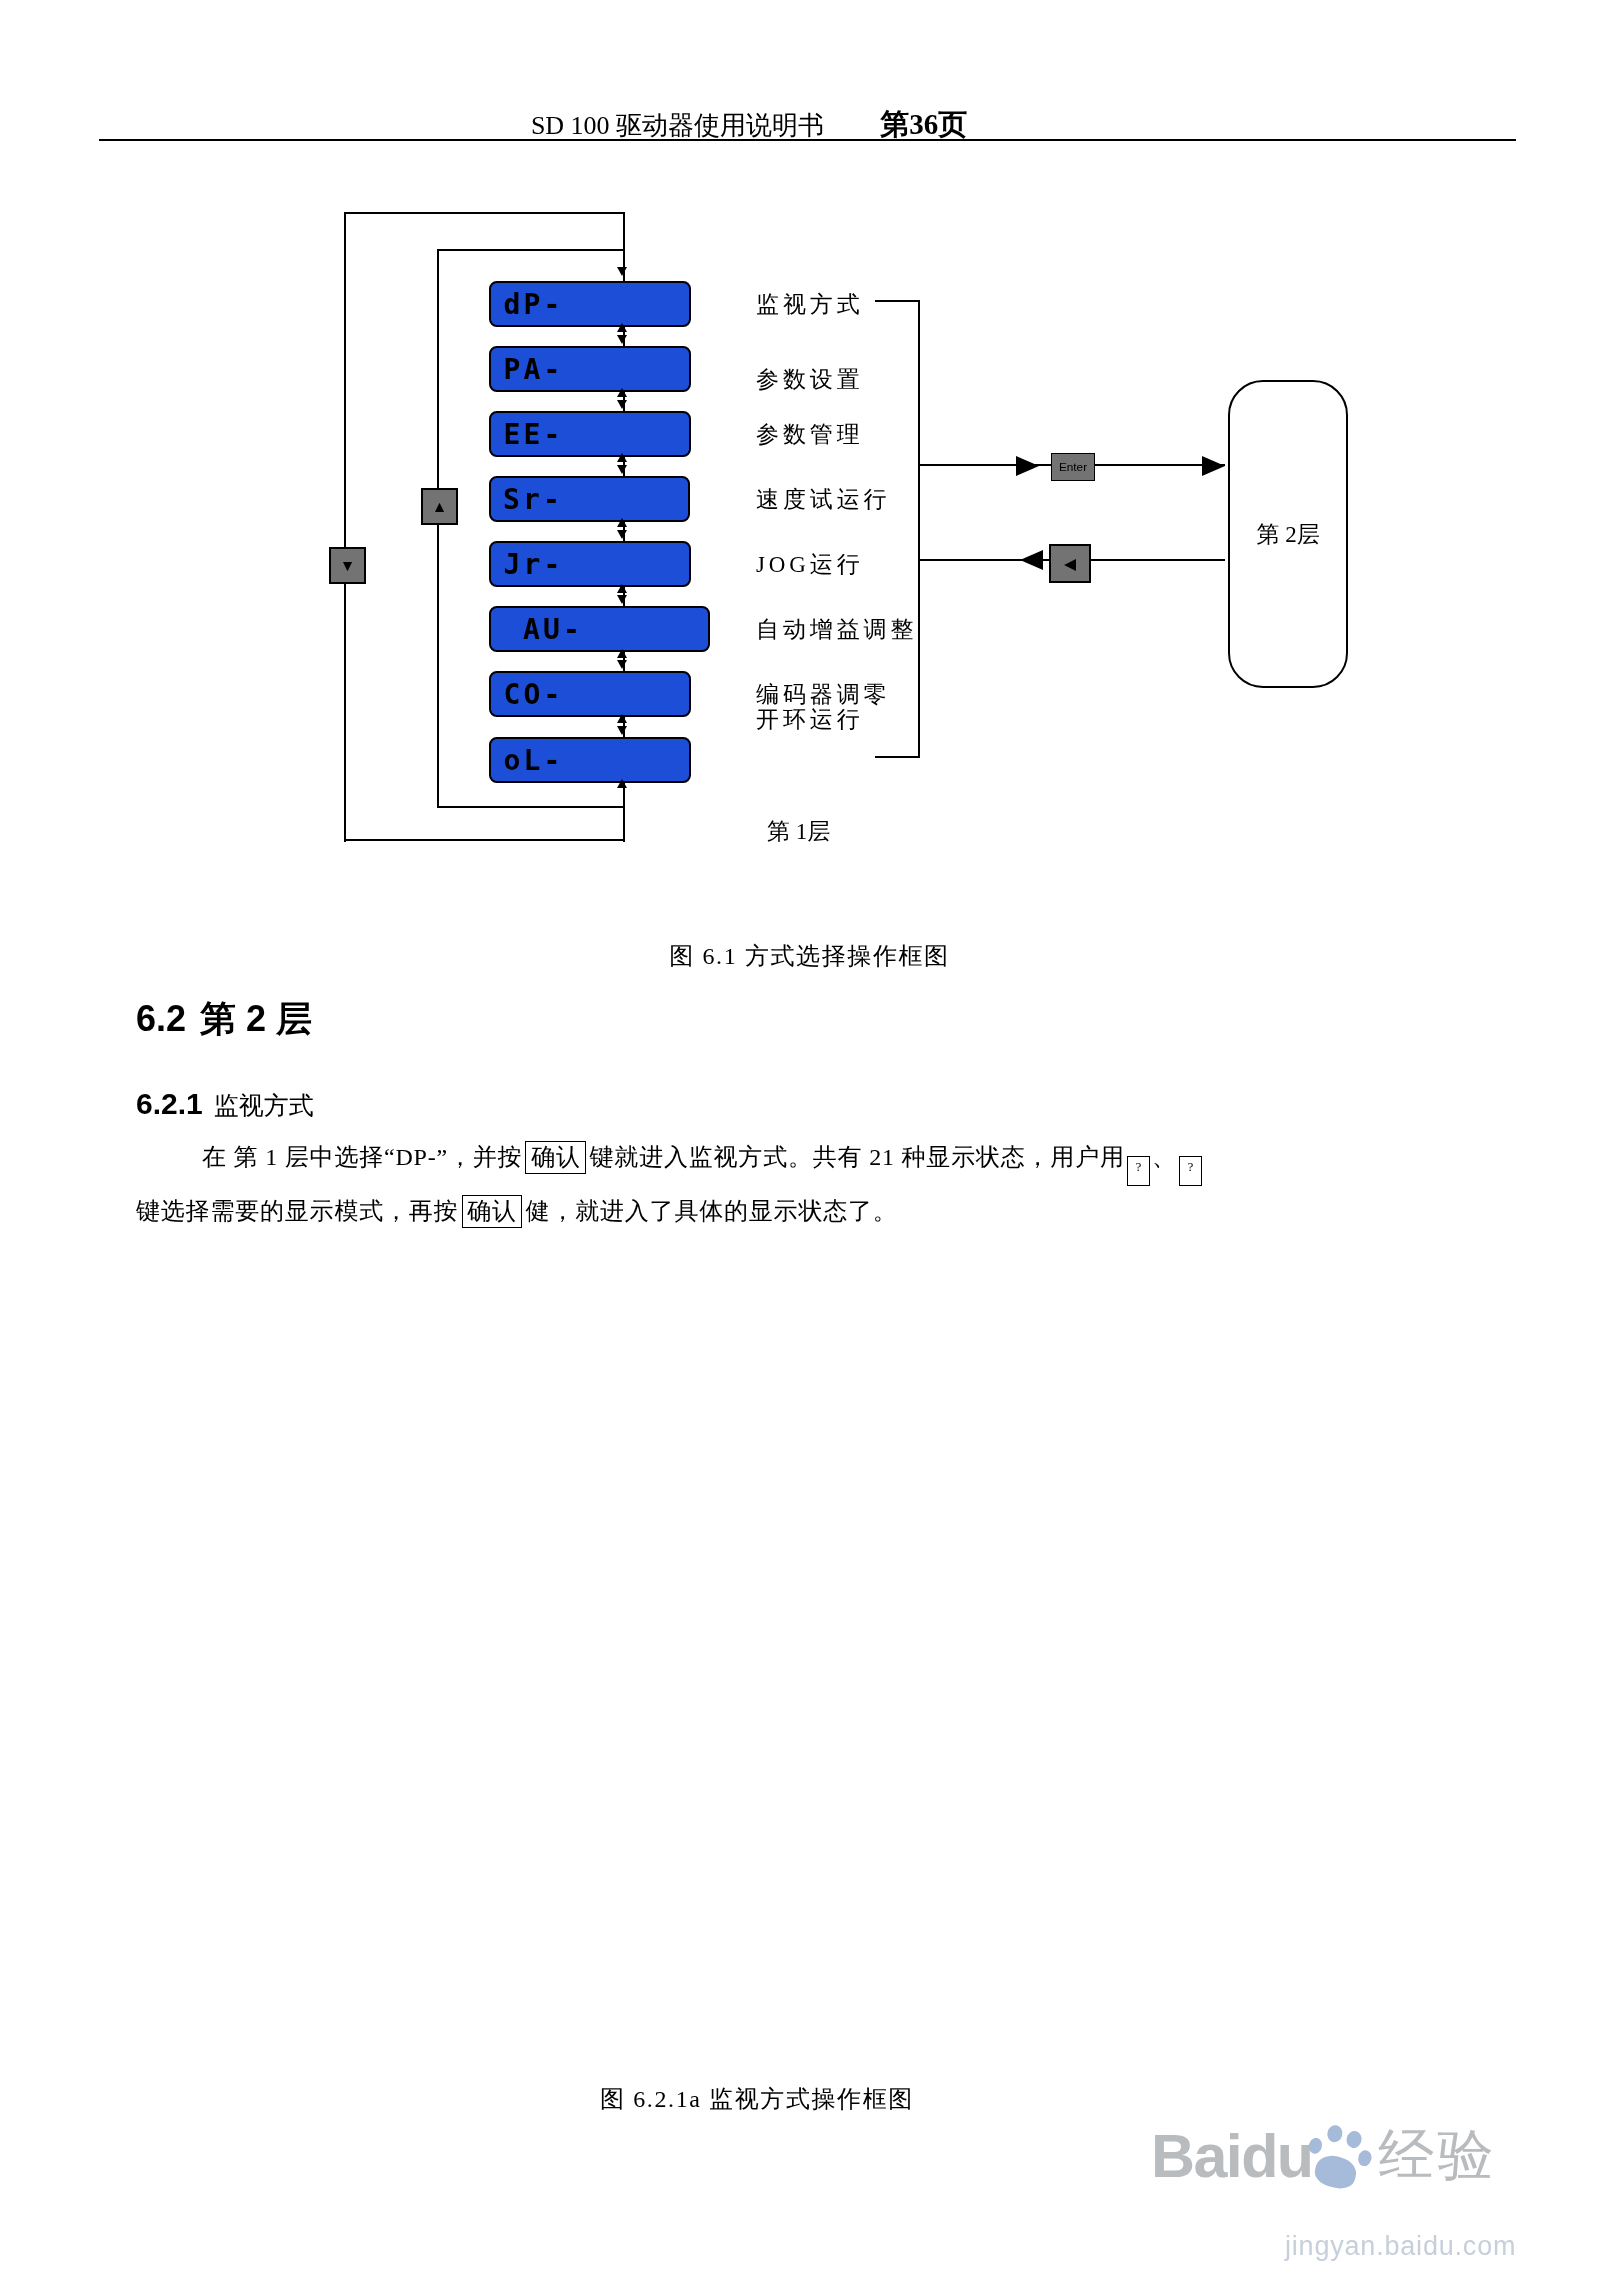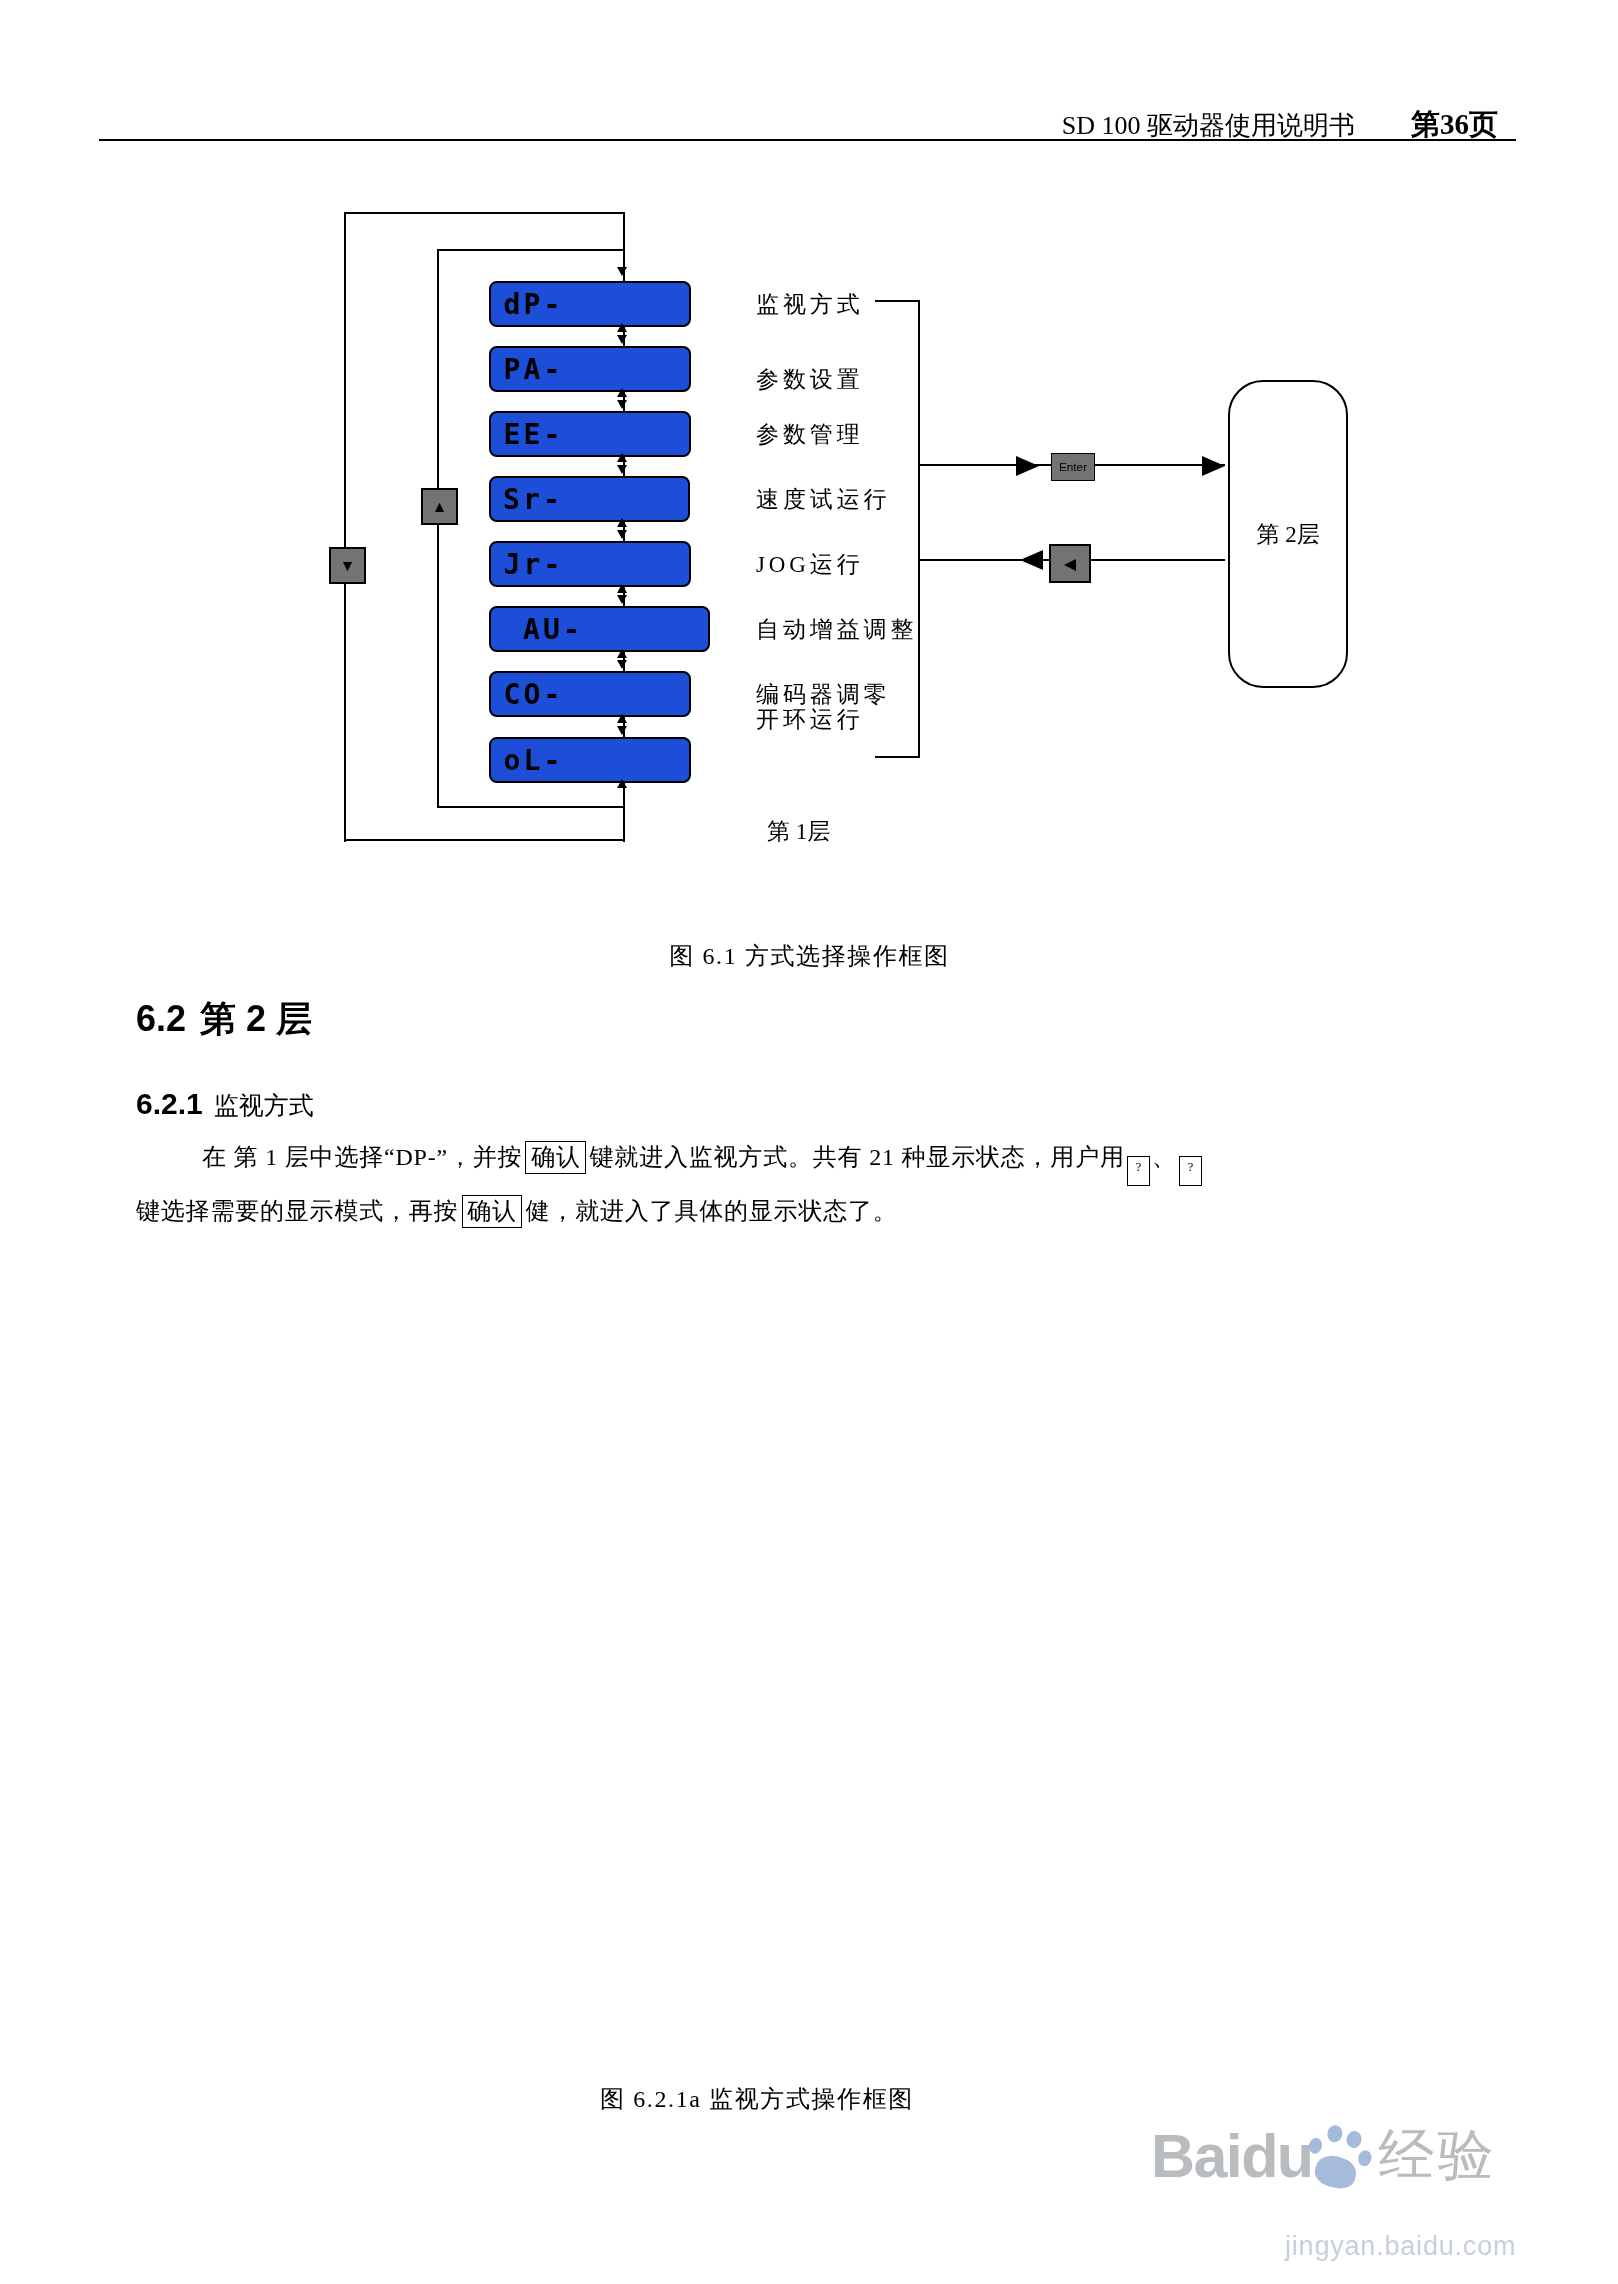--- a/index.html
+++ b/index.html
@@ -9,21 +9,21 @@
   }
   
   .hl { position:absolute; height:2.4px; background:#000; z-index:1; }
   .vl { position:absolute; width:2.4px; background:#000; z-index:1; }
   .tri { position:absolute; width:0; height:0; z-index:3; }
   .tri.right { border-top:10.2px solid transparent; border-bottom:10.2px solid transparent; border-left:23.5px solid #000; }
   .tri.left  { border-top:10.2px solid transparent; border-bottom:10.2px solid transparent; border-right:23.5px solid #000; }
   .tri.up-sm   { border-left:5.5px solid transparent; border-right:5.5px solid transparent; border-bottom:9.4px solid #000; }
   .tri.down-sm { border-left:5.5px solid transparent; border-right:5.5px solid transparent; border-top:9.4px solid #000; }
   
-  .header-text { position:absolute; top:105px; left:0; width:1498px; text-align:right; font-size:26px; white-space:nowrap; }
+  .header-text { position:absolute; top:105px; left:0; width:1498px; text-align:center; font-size:26px; white-space:nowrap; }
   .header-text .pageno { font-weight:bold; font-size:29px; margin-left:56px; }
   .header-rule { position:absolute; top:139px; left:99px; width:1417px; height:2.4px; background:#000; }
   
   .ledbox {
     position:absolute; left:489px; width:185px; height:42px; background:#1d4ed8;
     border:2.4px solid #000; border-radius:7.8px; z-index:2;
     display:flex; align-items:center; padding-left:12.5px;
     font-family:"DejaVu Sans Mono", monospace; font-weight:bold; font-size:28px; letter-spacing:3.1px;
   }
   .mlabel { position:absolute; left:756px; font-size:23px; letter-spacing:3.9px; white-space:nowrap; z-index:2; }

